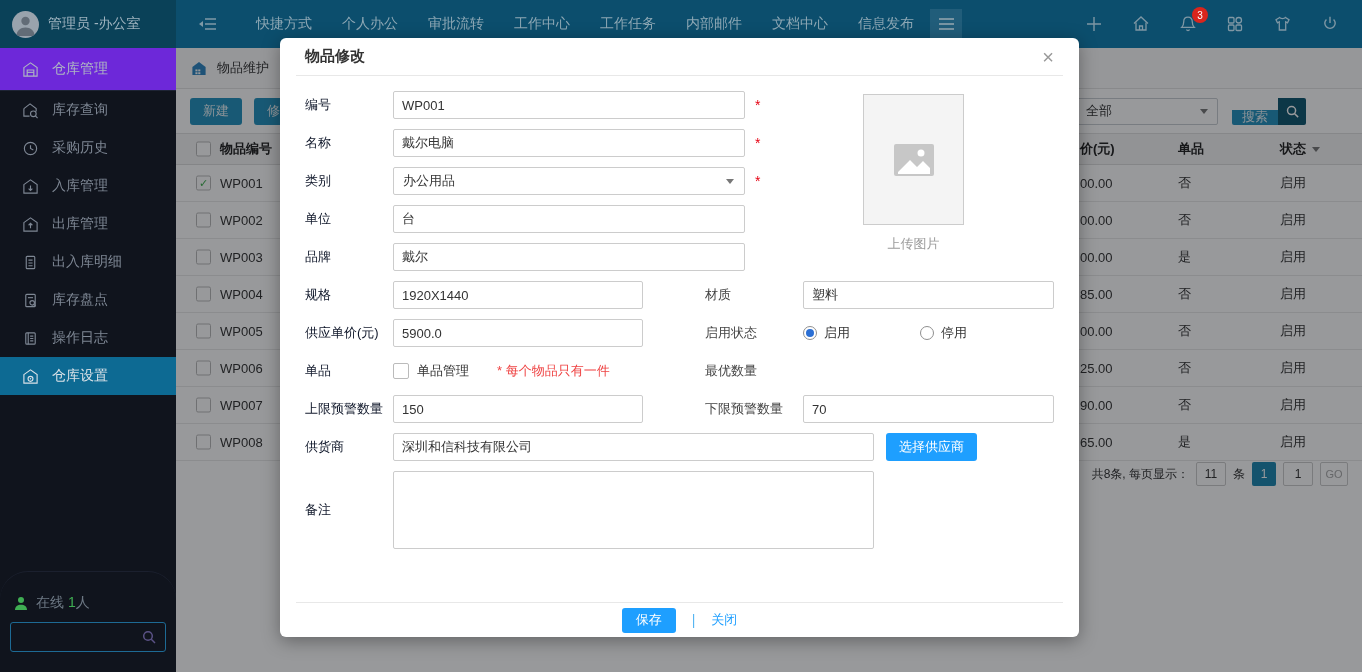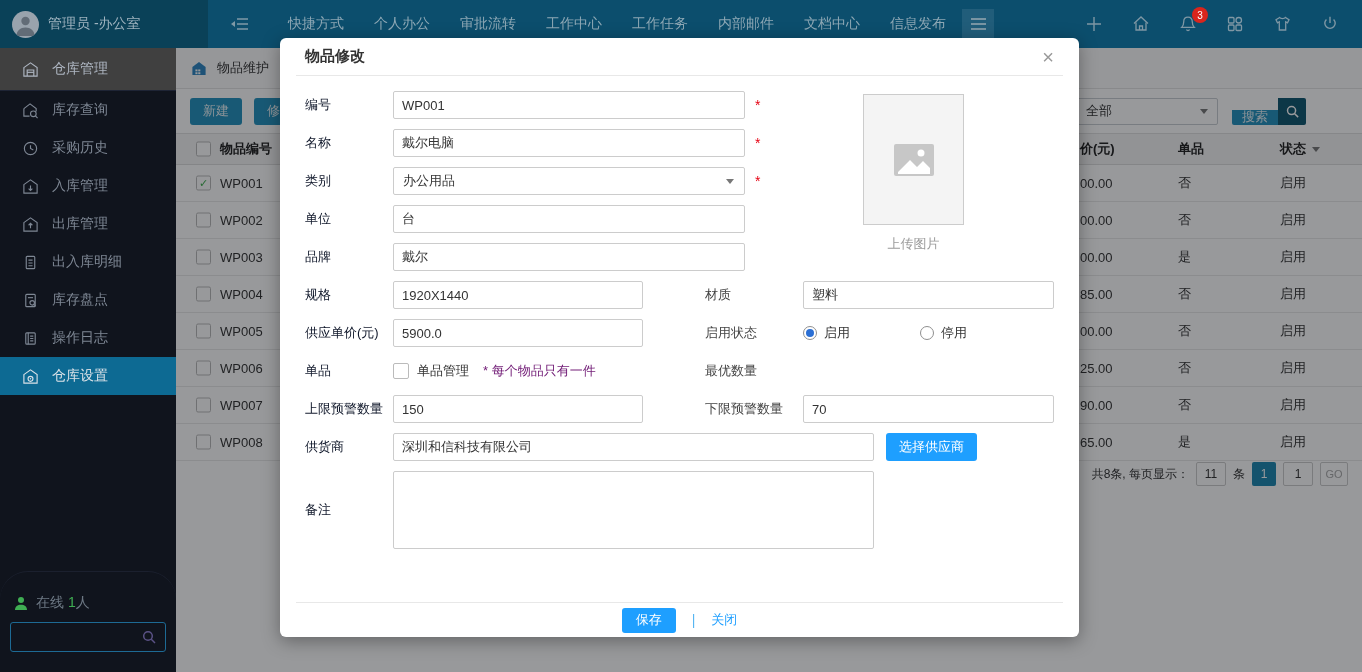--- a/index.html
+++ b/index.html
@@ -2,37 +2,37 @@
 <html><head>
 <meta charset="utf-8">
 <style>
   html,body{margin:0;padding:0;}
   body{width:1362px;height:672px;position:relative;overflow:hidden;
        font-family:"Liberation Sans","DejaVu Sans",sans-serif;background:#fff;}
   svg{display:block;}
 
   
   .navbar{position:absolute;top:0;left:0;right:0;height:48px;display:flex;z-index:10;background:#0c4e6d;}
-  .nav-left{width:208px;flex:none;background:#0a4158;display:flex;align-items:center;padding-left:12px;box-sizing:border-box;}
+  .nav-left{width:176px;flex:none;background:#0a4158;display:flex;align-items:center;padding-left:12px;box-sizing:border-box;}
   .avatar{width:27px;height:27px;border-radius:50%;background:#99a3ad;overflow:hidden;display:flex;align-items:flex-end;justify-content:center;flex:none;}
   .nav-user{color:#9fb3bf;font-size:14px;margin-left:9px;white-space:nowrap;}
   .nav-right{flex:1;display:flex;align-items:center;padding:0 22px 0 20px;min-width:0;}
   .collapse{color:#7f99a6;flex:none;}
   .nav-menu{display:flex;gap:30px;margin-left:36px;flex:none;}
   .nav-menu span{color:#8ea8b5;font-size:14px;cursor:pointer;white-space:nowrap;}
   .more-box{width:32px;height:30px;background:rgba(255,255,255,.09);display:flex;align-items:center;justify-content:center;margin-left:16px;color:#97a8b1;cursor:pointer;flex:none;}
   .nav-icons{margin-left:auto;display:flex;align-items:center;gap:27px;color:#7f97a4;}
   .nav-icons>*{cursor:pointer;}
   .bell-wrap{position:relative;}
   .badge{position:absolute;top:-7px;right:-10px;min-width:16px;height:16px;border-radius:8px;background:#d9251d;color:#fff;font-size:10px;display:flex;align-items:center;justify-content:center;padding:0 2px;box-sizing:border-box;}
 
   
   .sidebar{position:absolute;top:48px;left:0;width:176px;bottom:0;background:#10141d;z-index:5;}
   .side-item{height:38px;display:flex;align-items:center;gap:13px;padding-left:22px;color:#7e8794;font-size:14px;cursor:pointer;}
-  .side-item.head{height:42px;background:#404040;color:#aeb6c2;border-bottom:1px solid #1e2435;}
+  .side-item.head{height:42px;background:#6d28d9;color:#aeb6c2;border-bottom:1px solid #1e2435;}
   .side-item.active{background:#0d6a93;color:#d9e1e7;}
   .side-bottom{position:absolute;left:0;right:0;bottom:0;height:100px;border-top:1px solid #1b202e;border-radius:28px;}
   .online{position:absolute;left:14px;bottom:60px;display:flex;align-items:center;gap:8px;font-size:14px;color:#6d7884;}
   .online .cnt{color:#3fae53;}
   .side-search{position:absolute;left:10px;right:10px;bottom:20px;height:28px;border:1px solid #1d6a94;border-radius:3px;display:flex;align-items:center;background:transparent;}
   .side-search input{flex:1;background:transparent;border:none;outline:none;color:#cfd6dd;padding:0 8px;font-size:13px;min-width:0;}
   .side-search .mag{color:#5b5286;margin-right:8px;flex:none;}
 
   
   .main{position:absolute;top:48px;left:176px;right:0;bottom:0;background:#fff;}
@@ -76,21 +76,21 @@
   .selbox{width:352px;height:28px;box-sizing:border-box;border:1px solid #ccc;border-radius:2px;display:flex;align-items:center;padding:0 9px;font-size:13px;color:#333;position:relative;cursor:pointer;background:#fff;}
   .selbox .tri-down{position:absolute;right:10px;}
   .rgroup{position:absolute;left:400px;top:0;height:28px;display:flex;align-items:center;}
   .rlabel{width:98px;flex:none;font-size:13px;color:#444;}
   .r-inp{width:251px;}
   .radio{width:14px;height:14px;border:1px solid #8f8f8f;border-radius:50%;box-sizing:border-box;display:inline-flex;align-items:center;justify-content:center;margin-right:7px;background:#fff;cursor:pointer;flex:none;}
   .radio.on::after{content:"";width:8px;height:8px;border-radius:50%;background:#2b6fd4;}
   .rtext{font-size:13px;color:#333;}
   .chkbox{width:14px;height:14px;border:1px solid #bbb;border-radius:2px;background:#fff;margin-right:8px;cursor:pointer;flex:none;}
   .chklbl{font-size:13px;color:#333;}
-  .warn{color:#701a75;font-size:13px;margin-left:14px;}
+  .warn{color:#ef4444;font-size:13px;margin-left:28px;}
   .blue-btn{height:28px;padding:0 13px;background:#1E9FFF;color:#fff;border:none;border-radius:3px;font-size:13px;margin-left:12px;cursor:pointer;}
   textarea.inp{height:78px;padding:6px 8px;resize:none;}
   .upload{position:absolute;left:583px;top:18px;width:101px;text-align:center;}
   .upload-box{width:101px;height:131px;box-sizing:border-box;border:1px solid #ccc;background:#f4f4f4;display:flex;align-items:center;justify-content:center;cursor:pointer;}
   .upload-lbl{margin-top:10px;font-size:13px;color:#9a9a9a;}
   .m-foot{position:absolute;left:16px;right:16px;bottom:0;height:34px;border-top:1px solid #e8e8e8;display:flex;align-items:center;justify-content:center;gap:16px;}
   .save-btn{height:25px;padding:0 14px;background:#1E9FFF;color:#fff;border:none;border-radius:3px;font-size:13px;cursor:pointer;}
   .foot-sep{color:#58b6f2;font-size:14px;}
   .close-link{color:#1E9FFF;font-size:13px;cursor:pointer;}
 </style>

